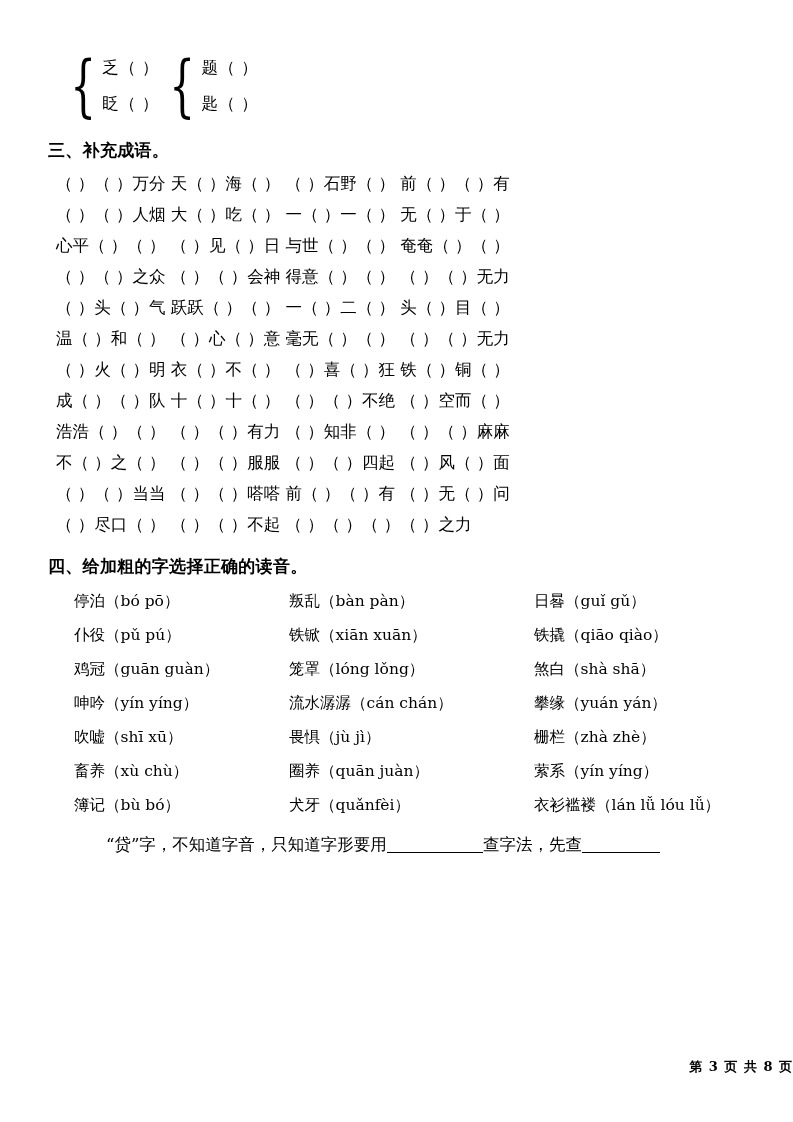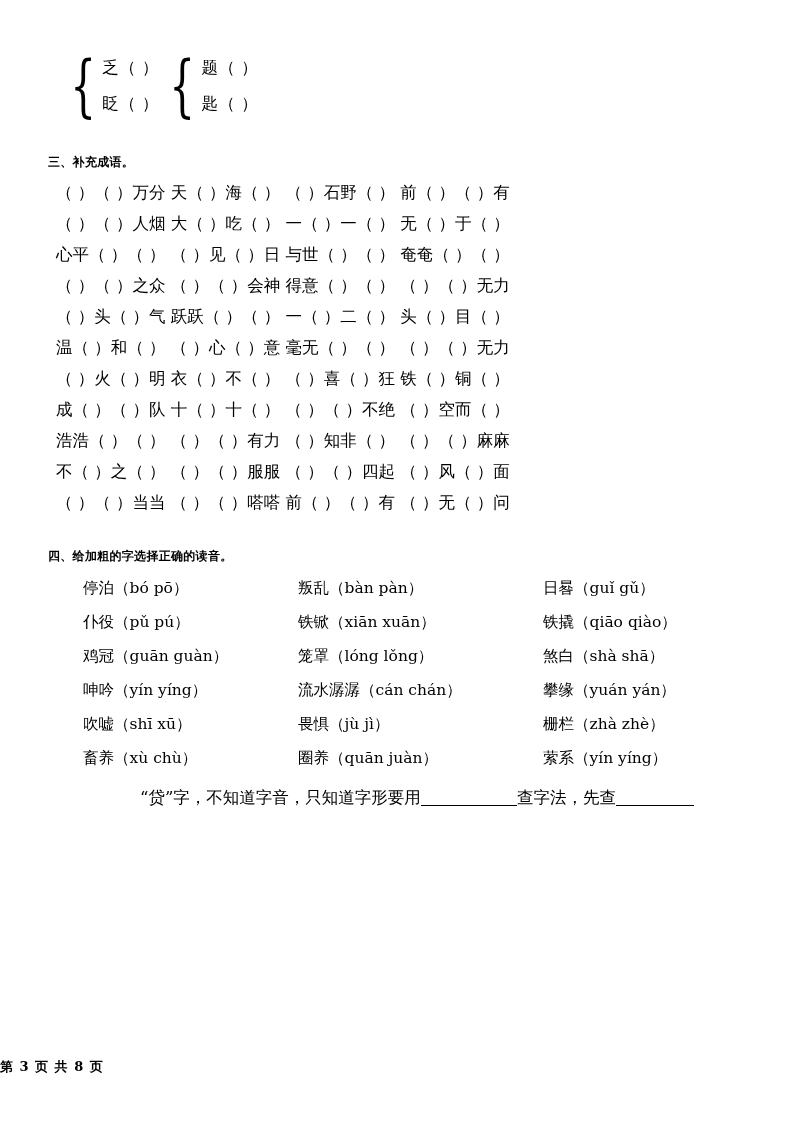--- a/index.html
+++ b/index.html
@@ -57,24 +57,24 @@
   }
   .brace-row {
     font-size: 16.5px;
     font-family: "DejaVu Serif", serif;
     white-space: nowrap;
     letter-spacing: 0.5px;
   }
 
   
   .section-title {
-    font-size: 12px;
+    font-size: 17px;
     font-weight: bold;
     font-family: "DejaVu Sans", sans-serif;
-    margin-top: 30px;
+    margin-top: 15px;
     margin-bottom: 6px;
     letter-spacing: 0.3px;
   }
 
   
   .idiom-block {
     margin-left: 8px;
     margin-top: 4px;
   }
   .idiom-row {
@@ -82,40 +82,40 @@
     font-family: "DejaVu Serif", serif;
     line-height: 31px;
     white-space: nowrap;
     display: flex;
     align-items: baseline;
   }
 
   
   .pinyin-table {
     margin-top: 6px;
-    margin-left: 35px;
+    margin-left: 26px;
     width: 700px;
     border-collapse: collapse;
   }
   .pinyin-table td {
     font-size: 15.5px;
     font-family: "DejaVu Serif", serif;
     padding: 4px 0 4px 0;
     line-height: 26px;
     white-space: nowrap;
     vertical-align: baseline;
   }
   .pinyin-table td.c1 { width: 215px; }
   .pinyin-table td.c2 { width: 245px; }
   .pinyin-table td.c3 { width: 240px; }
 
   
   .dict-line {
     margin-top: 8px;
-    margin-left: 92px;
+    margin-left: 58px;
     font-size: 16.5px;
     font-family: "DejaVu Serif", serif;
     line-height: 30px;
     white-space: nowrap;
   }
   .blank-long {
     display: inline-block;
     border-bottom: 1px solid #000;
     width: 96px;
     vertical-align: -3px;
@@ -126,21 +126,21 @@
     width: 78px;
     vertical-align: -3px;
   }
 
   
   .footer {
     position: absolute;
     left: 0;
     right: 0;
     bottom: 46px;
-    text-align: left;
+    text-align: right;
     font-size: 13px;
     font-weight: bold;
     font-family: "DejaVu Serif", serif;
     letter-spacing: 1px;
   }
 </style>
 </head>
 <body>
 
 <div class="page">
@@ -180,20 +180,21 @@
     <div class="idiom-row">（  ）（  ）人烟     大（  ）吃（  ）     一（  ）一（  ）     无（  ）于（  ）</div>
     <div class="idiom-row">心平（  ）（  ）     （  ）见（  ）日   与世（  ）（  ）     奄奄（  ）（  ）</div>
     <div class="idiom-row">（  ）（  ）之众   （  ）（  ）会神   得意（  ）（  ）     （  ）（  ）无力</div>
     <div class="idiom-row">（  ）头（  ）气   跃跃（  ）（  ）     一（  ）二（  ）     头（  ）目（  ）</div>
     <div class="idiom-row">温（  ）和（  ）   （  ）心（  ）意  毫无（  ）（  ）     （  ）（  ）无力</div>
     <div class="idiom-row">（  ）火（  ）明   衣（  ）不（  ）   （  ）喜（  ）狂    铁（  ）铜（  ）</div>
     <div class="idiom-row">成（  ）（  ）队   十（  ）十（  ）   （  ）（  ）不绝    （  ）空而（  ）</div>
     <div class="idiom-row">浩浩（  ）（  ）   （  ）（  ）有力   （  ）知非（  ）     （  ）（  ）麻麻</div>
     <div class="idiom-row">不（  ）之（  ）   （  ）（  ）服服   （  ）（  ）四起    （  ）风（  ）面</div>
     <div class="idiom-row">（  ）（  ）当当   （  ）（  ）嗒嗒   前（  ）（  ）有     （  ）无（  ）问</div>
+    <div class="idiom-row">（  ）尽口（  ）   （  ）（  ）不起   （  ）（  ）（  ）（  ）之力</div>
   </div>
 
   <div class="section-title">四、给加粗的字选择正确的读音。</div>
 
   <table class="pinyin-table">
     <tbody>
       <tr>
         <td class="c1"><span>停泊</span><span>（bó pō）</span></td>
         <td class="c2"><span>叛乱</span><span>（bàn pàn）</span></td>
         <td class="c3"><span>日晷</span><span>（guǐ gǔ）</span></td>
@@ -216,20 +217,25 @@
       <tr>
         <td class="c1"><span>吹嘘</span><span>（shī xū）</span></td>
         <td class="c2"><span>畏惧</span><span>（jù jì）</span></td>
         <td class="c3"><span>栅栏</span><span>（zhà zhè）</span></td>
       </tr>
       <tr>
         <td class="c1"><span>畜养</span><span>（xù chù）</span></td>
         <td class="c2"><span>圈养</span><span>（quān juàn）</span></td>
         <td class="c3"><span>萦系</span><span>（yín yíng）</span></td>
       </tr>
+      <tr>
+        <td class="c1"><span>簿记</span><span>（bù bó）</span></td>
+        <td class="c2"><span>犬牙</span><span>（quǎnfèi）</span></td>
+        <td class="c3"><span>衣衫褴褛</span><span>（lán lǚ  lóu lǚ）</span></td>
+      </tr>
     </tbody>
   </table>
 
 
   <div class="dict-line">
     <span>“贷”字，不知道字音，只知道字形要用</span><span class="blank-long"></span><span>查字法，先查</span><span class="blank-mid"></span>
   </div>
 
   <div class="footer">第 3 页 共 8 页</div>
 

